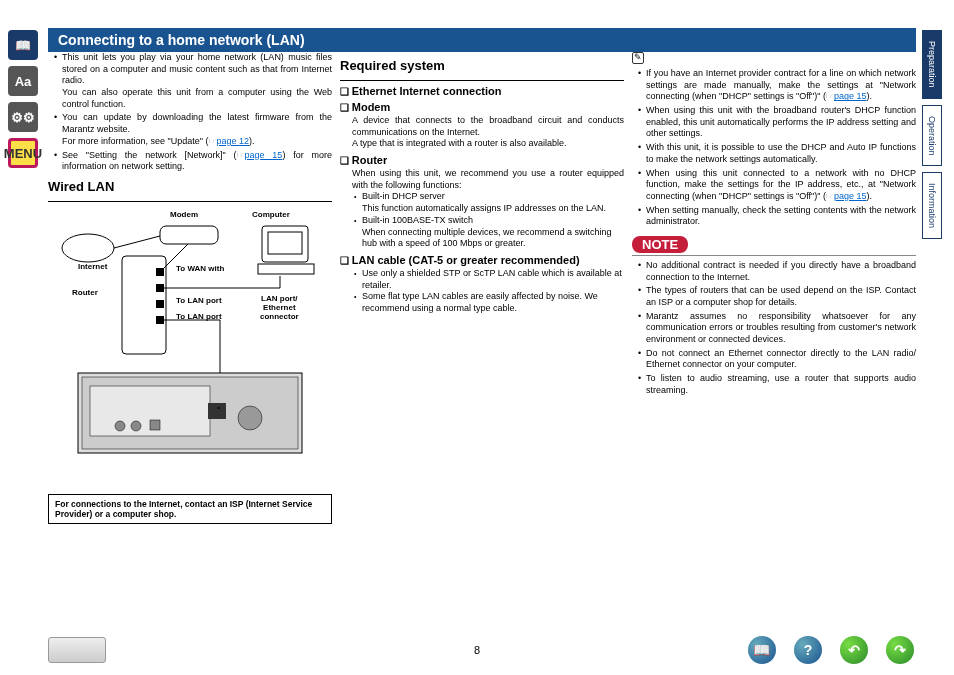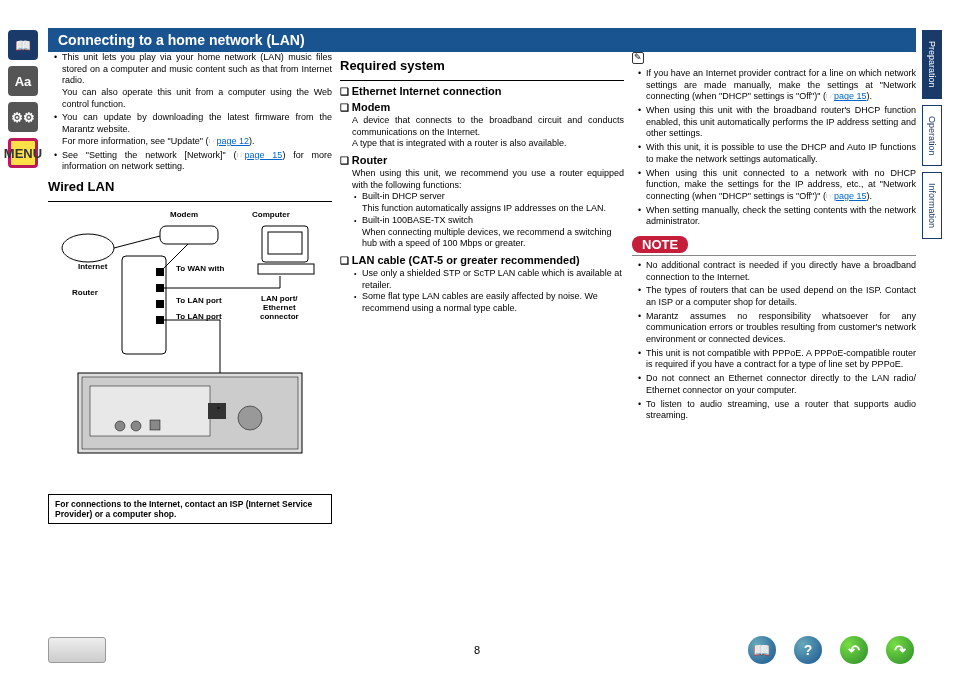--- a/index.html
+++ b/index.html
@@ -147,21 +147,20 @@
         <li>With this unit, it is possible to use the DHCP and Auto IP functions to make the network settings automatically.</li>
         <li>When using this unit connected to a network with no DHCP function, make the settings for the IP address, etc., at "Network connecting (when "DHCP" settings is "Off")" (☞<a class="link">page 15</a>).</li>
         <li>When setting manually, check the setting contents with the network administrator.</li>
       </ul>
       <div class="note-header">NOTE</div>
       <div class="hr-note"></div>
       <ul class="bullet-list">
         <li>No additional contract is needed if you directly have a broadband connection to the Internet.</li>
         <li>The types of routers that can be used depend on the ISP. Contact an ISP or a computer shop for details.</li>
         <li>Marantz assumes no responsibility whatsoever for any communication errors or troubles resulting from customer's network environment or connected devices.</li>
-        <li>This unit is not compatible with PPPoE. A PPPoE-compatible router is required if you have a contract for a type of line set by PPPoE.</li>
         <li>Do not connect an Ethernet connector directly to the LAN radio/ Ethernet connector on your computer.</li>
         <li>To listen to audio streaming, use a router that supports audio streaming.</li>
       </ul>
     </div>
   </div>
 </div>
 
 <div class="bottom-icons">
   <div class="device-thumb"></div>
   <span class="page-num">8</span>

